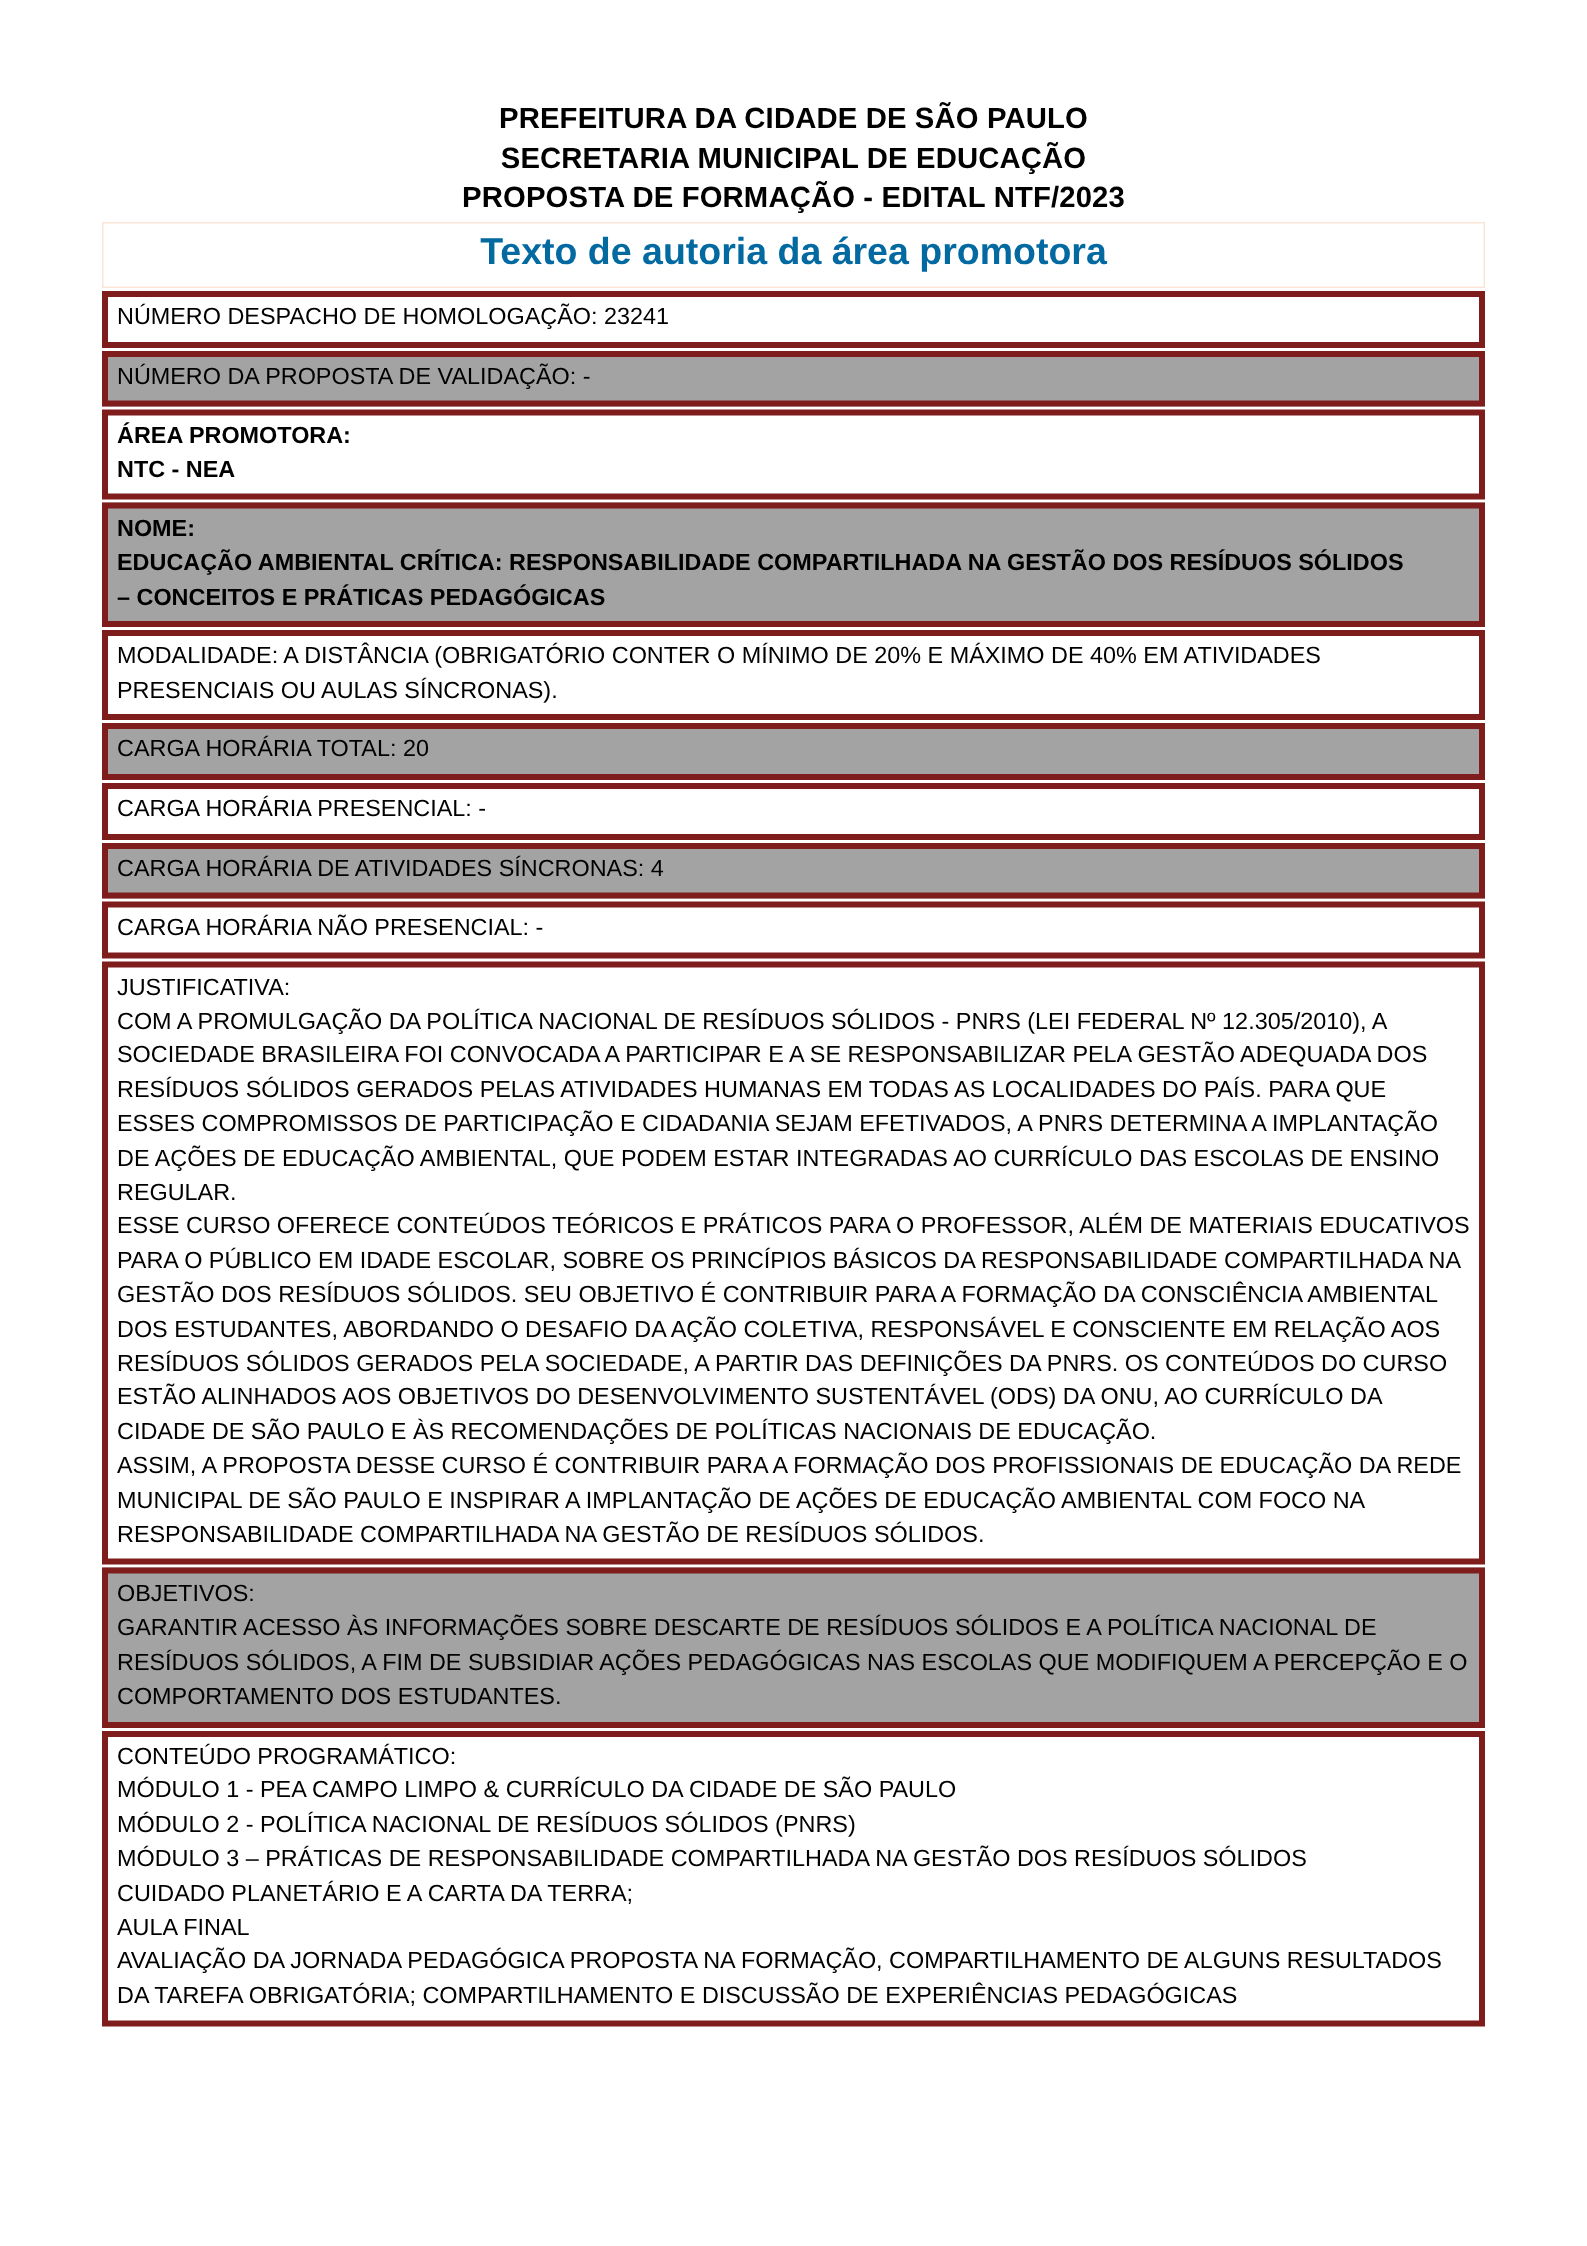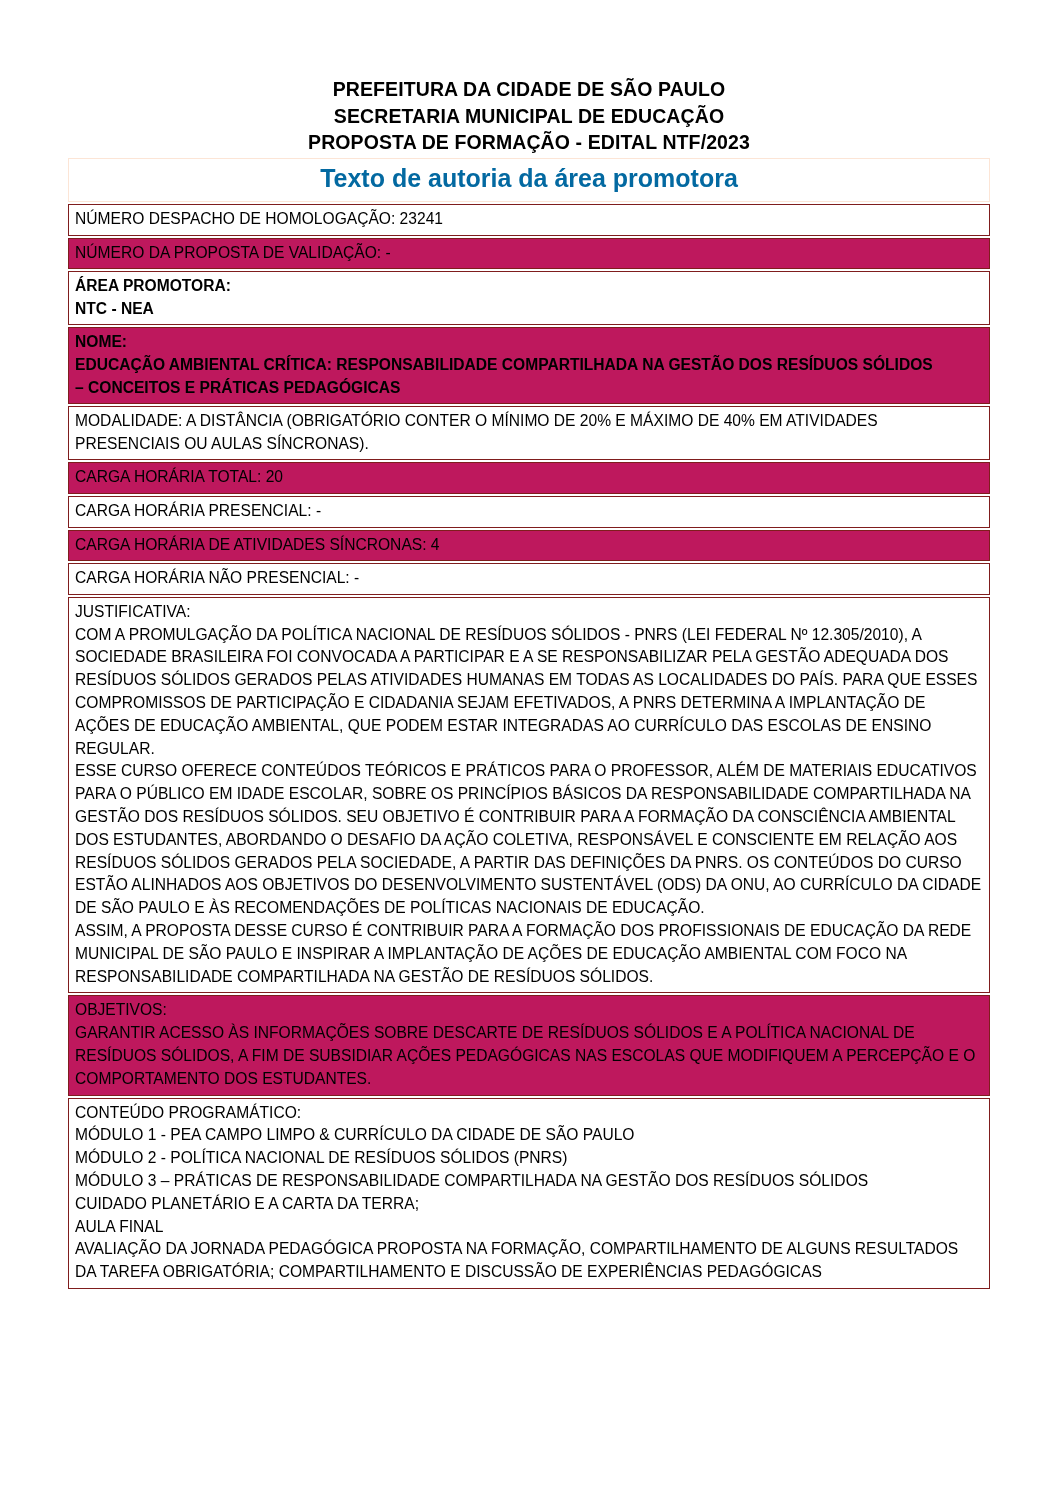--- a/index.html
+++ b/index.html
@@ -15,21 +15,21 @@
     font-family: "Liberation Sans", sans-serif;
     color: #000000;
     -webkit-font-smoothing: antialiased;
   }
 
   .page {
     position: relative;
     width: 1058px;
     height: 1497px;
     box-sizing: border-box;
-    padding: 18px;
+    padding: 8px;
     border-radius: 11px;
   }
 
   
   .doc-header {
     padding-top: 58px;
     text-align: center;
   }
   .doc-header .hline {
     font-weight: bold;
@@ -41,28 +41,28 @@
 
   
   .form-table {
     margin: 0 auto;
     width: 922px;
     border-collapse: separate;
     border-spacing: 0 2px;
     table-layout: fixed;
   }
   .form-table td {
-    border: 1px solid #7f1d1d;
+    border: 4px solid #7f1d1d;
     padding: 3px 6px 4px 6px;
     vertical-align: top;
     font-size: 15.6px;
     line-height: 22.6px;
     background: #ffffff;
   }
-  td.shaded { background: #be185d; margin-top: 20px; }
+  td.shaded { background: #a3a3a3; margin-top: 20px; }
   td.bold   { font-weight: bold; }
 
   
   .banner-cell {
     background: #fce5d6;
     border: 1px solid #fce5d6 !important;
     text-align: center;
     padding: 4px 6px 8px 6px !important;
   }
   .banner-text {

